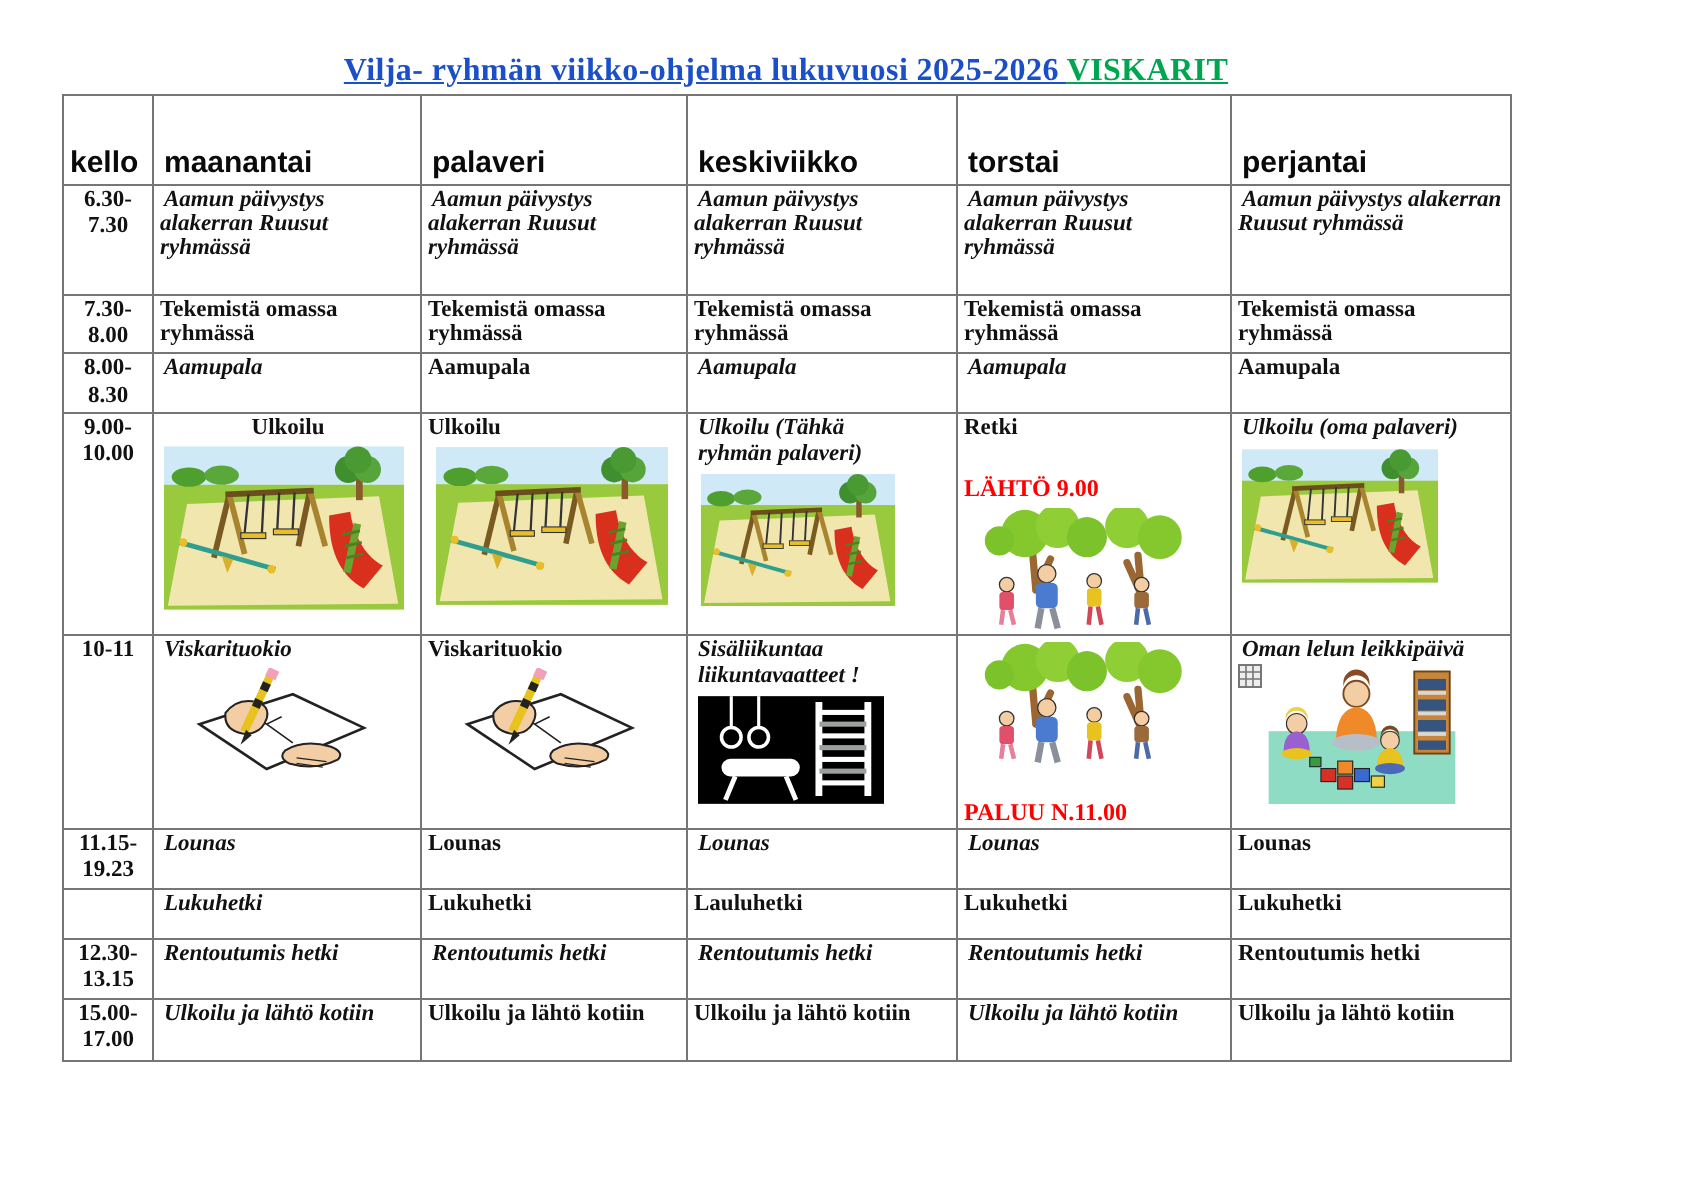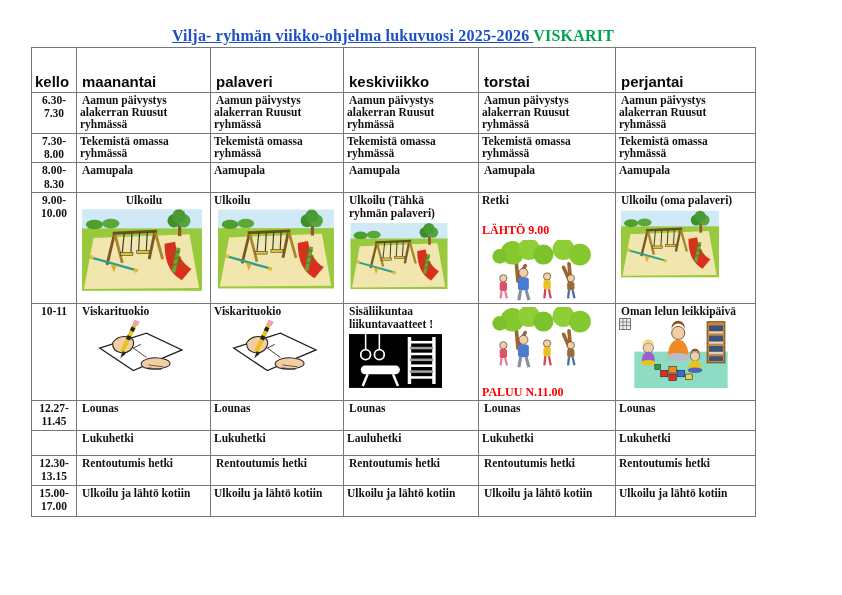--- a/index.html
+++ b/index.html
@@ -1,31 +1,31 @@
 <!DOCTYPE html>
 <html style="--title-blue: #1b4fc8; --title-green: #00a550; --alert-red: #ff0000;"><head>
 <meta charset="utf-8">
 <style>
   html,body{margin:0;padding:0;background:#fff;}
   .sheet{position:relative;width:842px;height:595px;background:#fff;overflow:hidden;
          font-family:"Liberation Serif",serif;color:#111;}
   .title{position:absolute;top:27px;left:31px;width:724px;text-align:center;
          font-size:16px;font-weight:bold;letter-spacing:.2px;white-space:pre;}
   .t-main{color:var(--title-blue,#1b4fc8);text-decoration:underline;}
-  .t-hl{color:var(--title-green,#00a550);}
+  .t-hl{color:var(--title-green,#00a550);text-decoration:underline;}
   table.sched{position:absolute;left:31px;top:47px;width:724px;
               border-collapse:collapse;table-layout:fixed;}
   .sched th,.sched td{border:1px solid #767676;vertical-align:top;overflow:hidden;}
   .sched th{font-family:"Liberation Sans",sans-serif;font-size:15px;font-weight:bold;
             text-align:left;vertical-align:bottom;padding:0 0 2px 5px;color:#0a0a0a;}
   th.hk{padding-left:3px;}
   td.t{font-size:11.5px;font-weight:bold;text-align:center;padding:1px 1px;line-height:1.15;}
   td.c{font-size:11.5px;font-weight:bold;padding:1px 2px 1px 3px;}
   .ctext{line-height:1.18;}
-  .ind{padding-left:2px;}
+  .ind{padding-left:2px;font-style:italic;}
   .center{text-align:center;}
   .alert{color:var(--alert-red,#ff0000);font-size:12px;font-weight:bold;line-height:1.2;margin-top:16px;}
   svg.pic{display:block;margin:2px 0 0 2px;}
   svg.pic.mid{margin-left:4px;}
   .narrow{max-width:94px;}
   .imgrow{display:flex;align-items:flex-start;gap:2px;}
   .hidden-defs{position:absolute;width:0;height:0;overflow:hidden;}
 </style>
 </head>
 <body>
@@ -184,21 +184,21 @@
     <tbody>
         <tr style="height:45px">
       <th class="hk">kello</th>
       <th>maanantai</th>
       <th>palaveri</th>
       <th>keskiviikko</th>
       <th>torstai</th>
       <th>perjantai</th>
     </tr>
 
-    <tr style="height:41px">
+    <tr style="height:55px">
       <td class="t">6.30-7.30</td>
       <td class="c"><span class="ind">Aamun päivystys alakerran Ruusut ryhmässä</span></td>
       <td class="c"><span class="ind">Aamun päivystys alakerran Ruusut ryhmässä</span></td>
       <td class="c"><span class="ind">Aamun päivystys alakerran Ruusut ryhmässä</span></td>
       <td class="c"><span class="ind">Aamun päivystys alakerran Ruusut ryhmässä</span></td>
       <td class="c"><span class="ind">Aamun päivystys alakerran Ruusut ryhmässä</span></td>
     </tr>
 
     <tr style="height:28px">
       <td class="t">7.30-8.00</td>
@@ -286,21 +286,21 @@
                 <use href="#sym-grid"></use>
               </svg>
           <svg width="96" height="70">
                 <use href="#sym-toys"></use>
               </svg>
         </div>
       </td>
     </tr>
 
     <tr style="height:29px">
-      <td class="t">12.27-11.45</td>
+      <td class="t">11.15-19.23</td>
       <td class="c"><span class="ind">Lounas</span></td>
       <td class="c"><span>Lounas</span></td>
       <td class="c"><span class="ind">Lounas</span></td>
       <td class="c"><span class="ind">Lounas</span></td>
       <td class="c"><span>Lounas</span></td>
     </tr>
 
     <tr style="height:25px">
       <td class="t"></td>
       <td class="c"><span class="ind">Lukuhetki</span></td>

